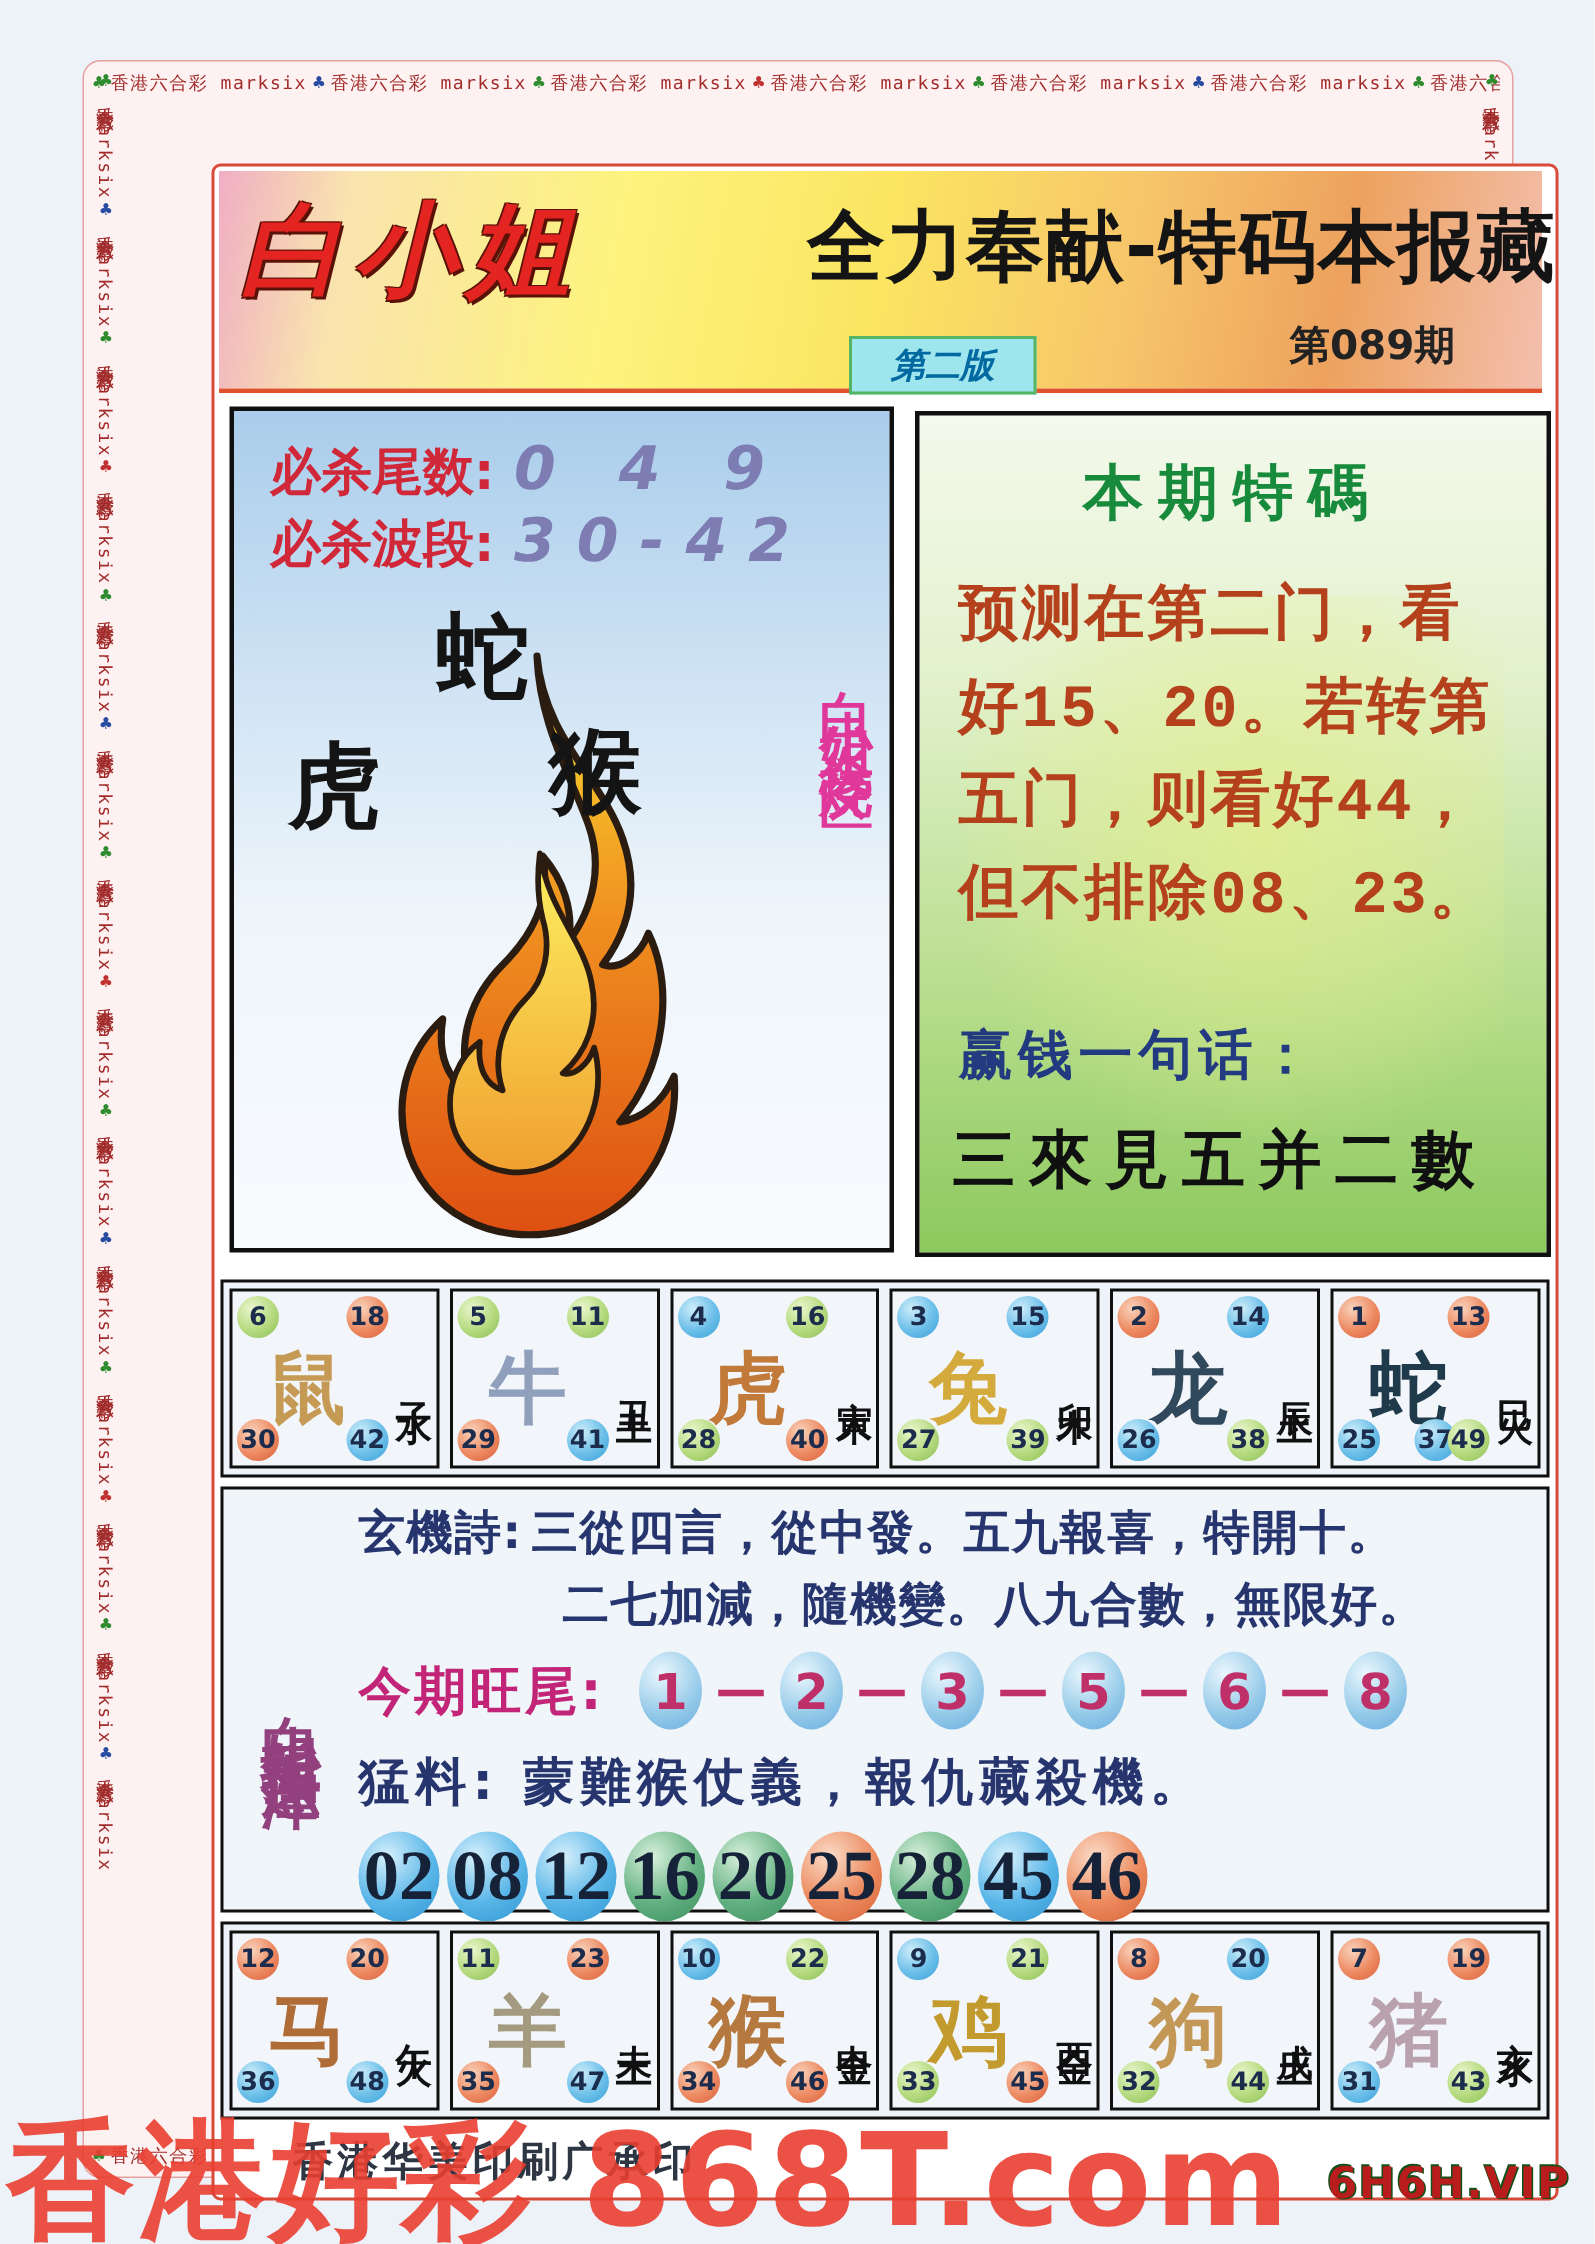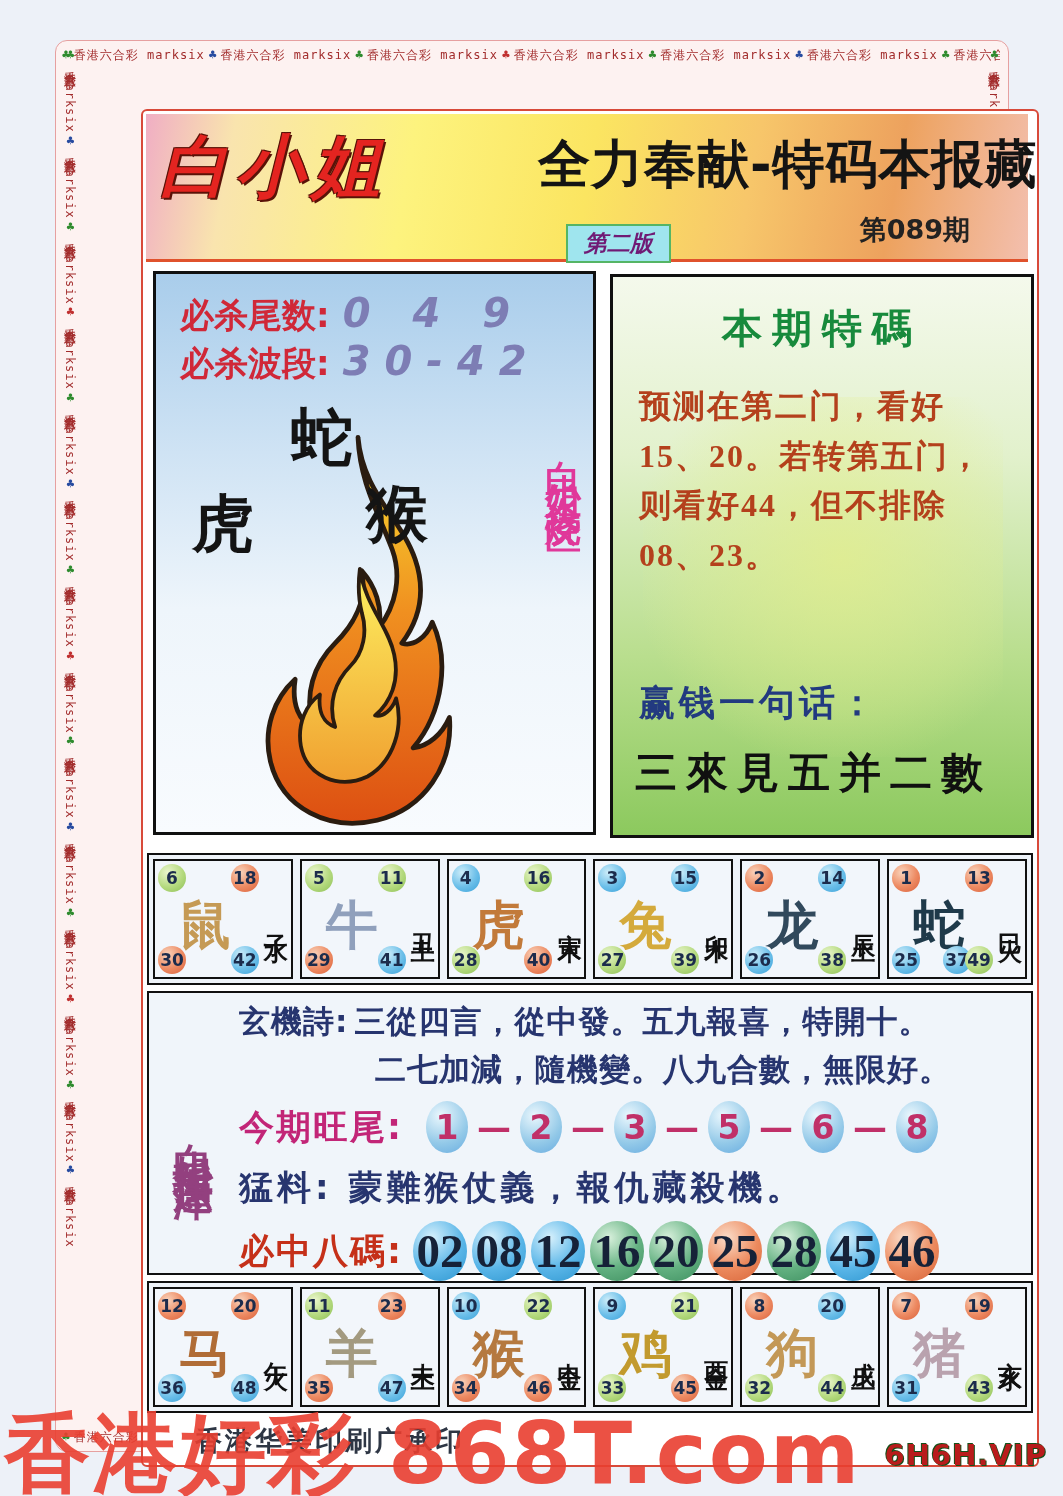--- a/index.html
+++ b/index.html
@@ -40,22 +40,22 @@
     color:#e42420;letter-spacing:8px;
     text-shadow:2px 2px 0 #5a1208,-1px -1px 0 #5a1208,1px -1px 0 #5a1208,-1px 1px 0 #5a1208;
     font-family:Liberation Mono, monospace;
   }
   .main-title{
     position:absolute;left:392px;top:16px;font-size:52px;font-weight:bold;color:#141414;
     letter-spacing:1px;white-space:nowrap;
   }
   .issue{position:absolute;right:58px;top:98px;font-size:27px;color:#222;font-weight:bold;}
   .edition-badge{
-    position:absolute;left:420px;top:110px;padding:2px 16px;
-    background:#9fe5ee;border:2px solid #55b565;color:#701a75;
+    position:absolute;left:420px;top:110px;padding:2px 26px;
+    background:#9fe5ee;border:2px solid #55b565;color:#0369a1;
     font-size:23px;font-weight:bold;font-style:italic;
   }
   
   .panel-left{
     position:absolute;left:10px;top:160px;width:437px;height:558px;
     border:3px solid #101010;
     background:linear-gradient(180deg,#a9cdeb 0%,#cfe3f4 32%,#eef5fb 60%,#f8fbfe 100%);
   }
   .kill-line{position:absolute;left:24px;white-space:nowrap;}
   .kill-line.l1{top:16px;}
@@ -81,22 +81,22 @@
   .panel-right .ghost{
     position:absolute;left:30px;top:120px;width:360px;height:360px;
     background:radial-gradient(ellipse at 55% 45%,rgba(228,238,140,.75) 0%,rgba(228,238,140,.25) 55%,rgba(228,238,140,0) 75%);
   }
   .special-title{
     position:relative;margin-top:24px;text-align:center;
     font-size:40px;font-weight:bold;color:#178a3c;letter-spacing:10px;
   }
   .special-body{
     position:relative;margin:26px 26px 0 26px;
-    font-family:Liberation Serif, serif;
-    font-size:32px;font-weight:bold;color:#b4401c;line-height:1.55;letter-spacing:2px;
+    font-family:Liberation Mono, monospace;
+    font-size:40px;font-weight:bold;color:#b4401c;line-height:1.55;letter-spacing:2px;
   }
   .slogan-label{
     position:absolute;left:26px;top:402px;font-size:36px;font-weight:bold;color:#223a80;letter-spacing:4px;
   }
   .slogan-text{
     position:absolute;left:22px;top:468px;font-size:42px;font-weight:bold;color:#101010;letter-spacing:9px;
     font-family:"DejaVu Serif","Liberation Serif",serif;white-space:nowrap;
   }
   
   .zstrip{
@@ -341,21 +341,20 @@
               <span class="dash">—</span>
               <span class="oval">6</span>
               <span class="dash">—</span>
               <span class="oval">8</span>
             </span>
         </div>
         <div class="menliao">
           <span class="lbl">猛料:</span><span>蒙難猴仗義，報仇藏殺機。</span>
         </div>
         <div class="bazhong">
-          <span class="lbl">必中八碼:</span>
           <span style="display:inline-flex;align-items:center;">
               <span class="bigball blue">02</span>
               <span class="bigball blue">08</span>
               <span class="bigball blue">12</span>
               <span class="bigball green">16</span>
               <span class="bigball green">20</span>
               <span class="bigball orange">25</span>
               <span class="bigball green">28</span>
               <span class="bigball blue">45</span>
               <span class="bigball orange">46</span>

